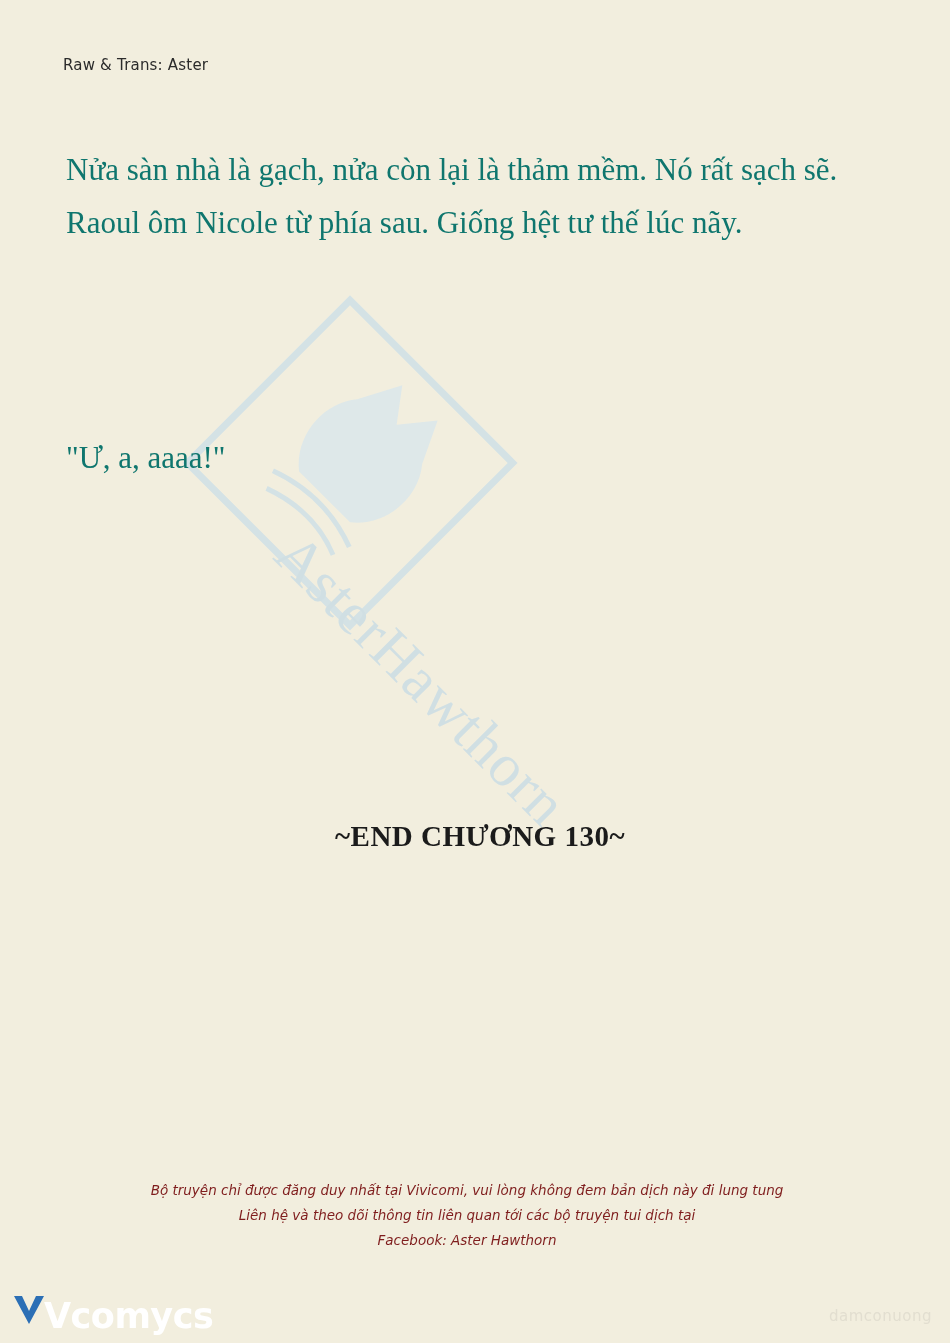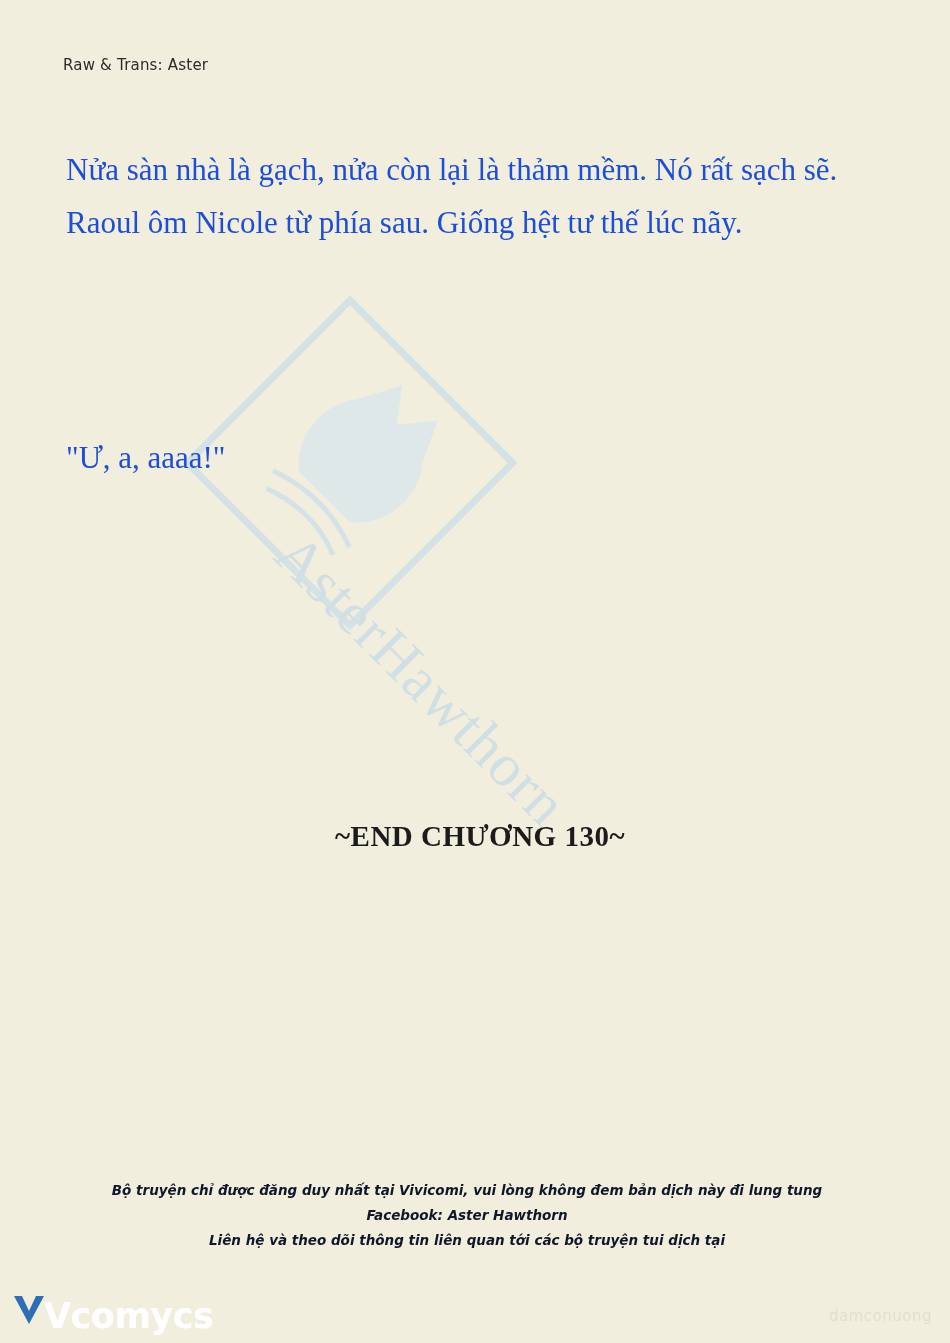--- a/index.html
+++ b/index.html
@@ -29,21 +29,21 @@
     font-size: 15px;
     color: #2b2b2b;
     letter-spacing: 0.2px;
   }
 
   .body-text {
     position: absolute;
     left: 66px;
     right: 66px;
     font-family: "Liberation Serif", serif;
-    color: #1d4ed8;
+    color: #0f766e;
     font-size: 31px;
     line-height: 1.72;
   }
 
   .para-1 { top: 112px; }
   .para-2 { top: 400px; }
   .para-3 { top: 570px; }
 
   .chapter-end {
     position: absolute;
@@ -87,25 +87,25 @@
     letter-spacing: 1px;
   }
 
   .footer-note {
     position: absolute;
     left: 0;
     right: 16px;
     top: 1178px;
     text-align: center;
     font-family: "DejaVu Sans", sans-serif;
-    font-weight: bold;
+    font-weight: normal;
     font-style: italic;
     font-size: 13.5px;
     line-height: 1.85;
-    color: #0f172a;
+    color: #7f1d1d;
   }
 
   .brand-logo {
     position: absolute;
     left: 10px;
     bottom: 8px;
     width: 150px;
     height: 44px;
   }
 
@@ -162,22 +162,22 @@
 
   <p class="body-text para-1">Nửa sàn nhà là gạch, nửa còn lại là thảm mềm. Nó rất sạch sẽ. Raoul ôm Nicole từ phía sau. Giống hệt tư thế lúc nãy.</p>
 
   <p class="body-text para-2">"Ư, a, aaaa!"</p>
 
 
   <div class="chapter-end">~END CHƯƠNG 130~</div>
 
   <div class="footer-note">
     <div>Bộ truyện chỉ được đăng duy nhất tại Vivicomi, vui lòng không đem bản dịch này đi lung tung</div>
+    <div>Liên hệ và theo dõi thông tin liên quan tới các bộ truyện tui dịch tại</div>
     <div>Facebook: Aster Hawthorn</div>
-    <div>Liên hệ và theo dõi thông tin liên quan tới các bộ truyện tui dịch tại</div>
   </div>
 
   <div class="brand-logo">
     <svg class="logo-v" viewBox="0 0 34 34">
       <path d="M2 3 L17 31 L32 3 L24 3 L17 18 L10 3 Z" fill="#2c6fb5"></path>
     </svg>
     <span class="logo-text">Vcomycs</span>
   </div>
 
   <div class="corner-tag">damconuong</div>

